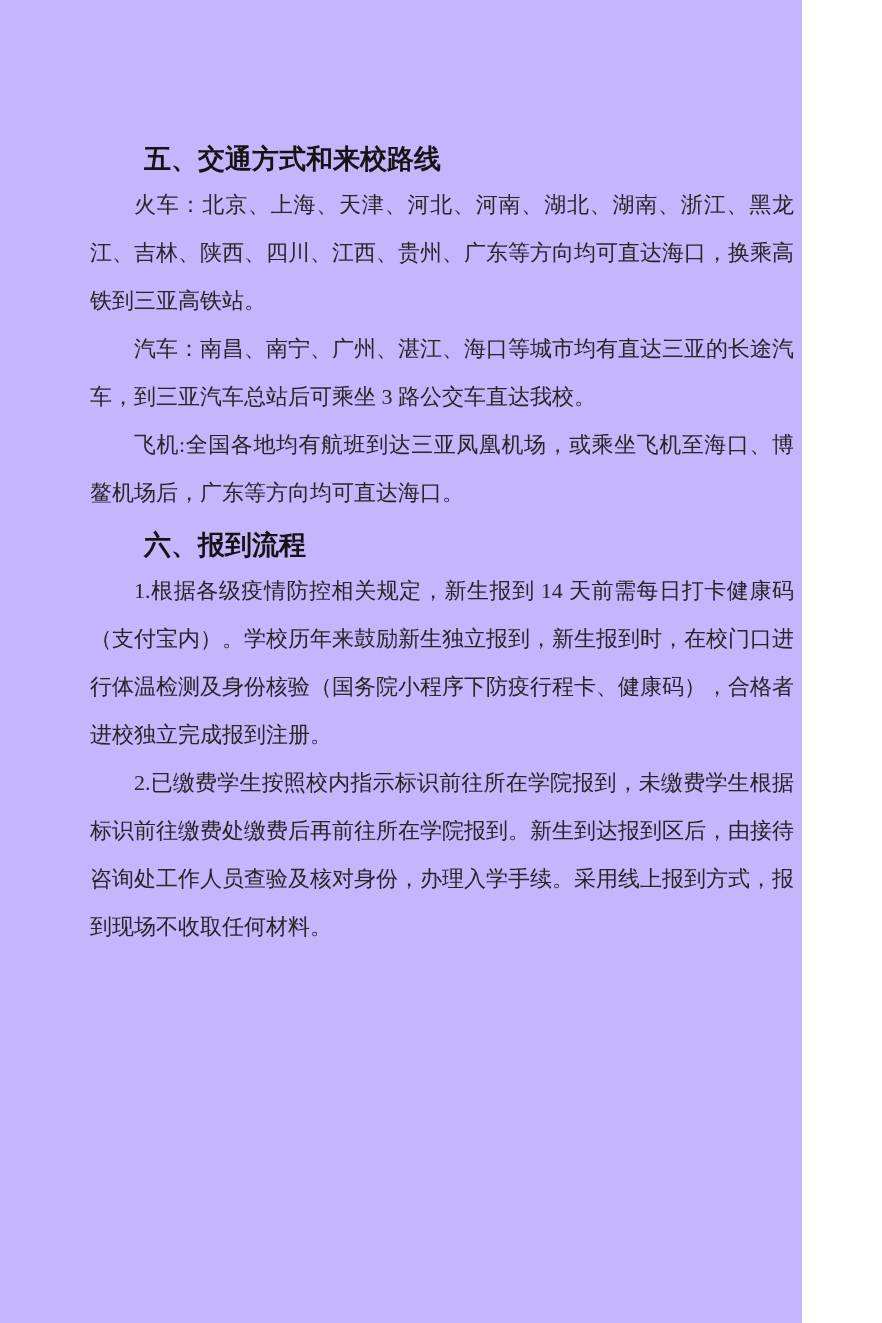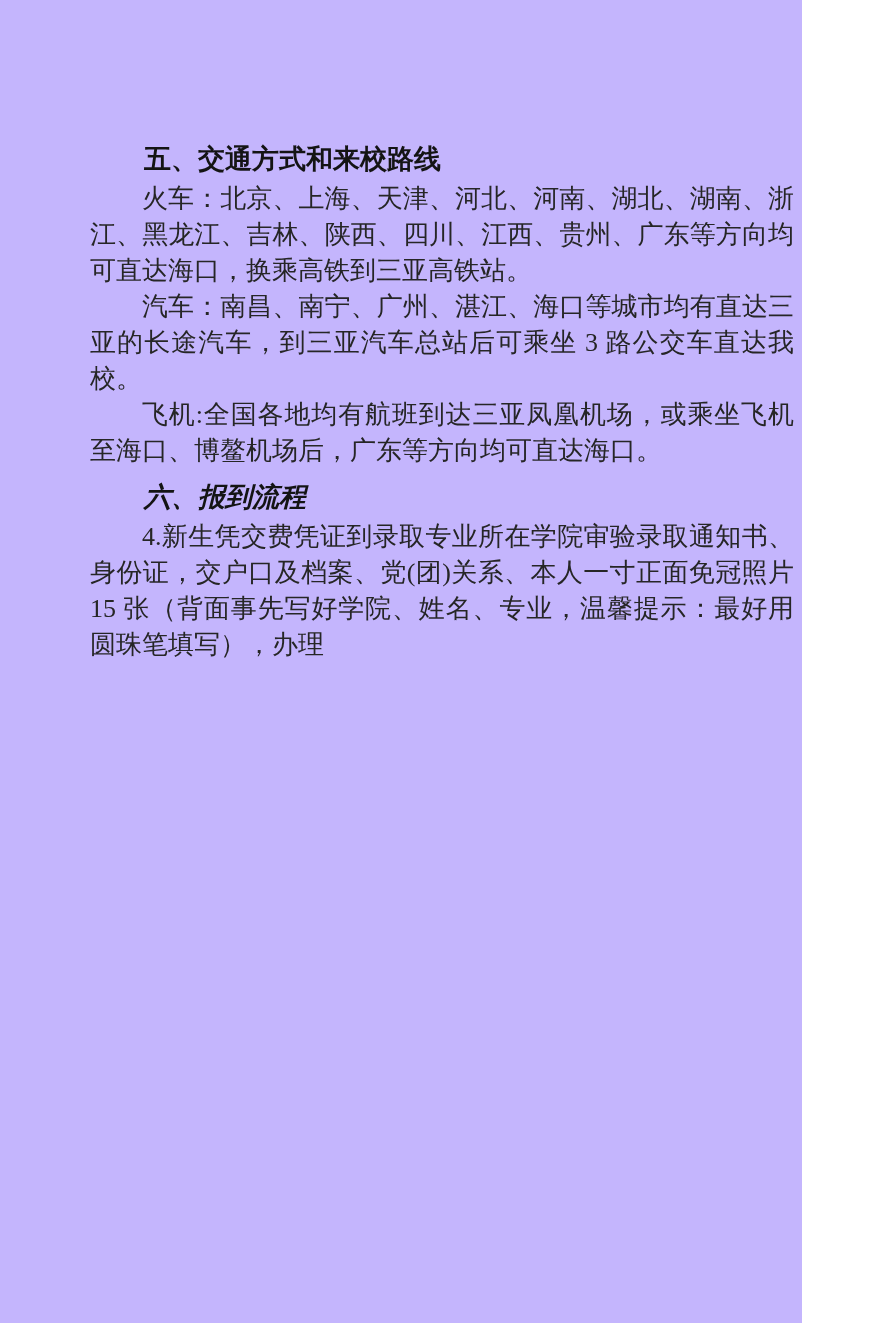--- a/index.html
+++ b/index.html
@@ -25,25 +25,24 @@
     font-family: "Liberation Sans", "DejaVu Sans", sans-serif;
     font-weight: bold;
     font-size: 27px;
     line-height: 44px;
     margin: 0;
     text-indent: 2em;
     color: #141414;
   }
   .sec-heading.second {
     margin-top: 6px;
-    font-style: italic;
   }
   .para {
-    font-size: 26px;
-    line-height: 36px;
+    font-size: 22px;
+    line-height: 48px;
     margin: 0;
     text-indent: 2em;
     text-align: justify;
     text-justify: inter-character;
     color: #262626;
   }
   .pageno {
     position: absolute;
     left: 0;
     top: 1206px;
@@ -64,21 +63,22 @@
     <h2 class="sec-heading">五、交通方式和来校路线</h2>
 
     <p class="para">火车：北京、上海、天津、河北、河南、湖北、湖南、浙江、黑龙江、吉林、陕西、四川、江西、贵州、广东等方向均可直达海口，换乘高铁到三亚高铁站。</p>
 
     <p class="para">汽车：南昌、南宁、广州、湛江、海口等城市均有直达三亚的长途汽车，到三亚汽车总站后可乘坐 3 路公交车直达我校。</p>
 
     <p class="para">飞机:全国各地均有航班到达三亚凤凰机场，或乘坐飞机至海口、博鳌机场后，广东等方向均可直达海口。</p>
 
     <h2 class="sec-heading second">六、报到流程</h2>
 
+    <p class="para">1.根据各级疫情防控相关规定，新生报到 14 天前需每日打卡健康码（支付宝内）。学校历年来鼓励新生独立报到，新生报到时，在校门口进行体温检测及身份核验（国务院小程序下防疫行程卡、健康码），合格者进校独立完成报到注册。</p>
+
+    <p class="para">2.已缴费学生按照校内指示标识前往所在学院报到，未缴费学生根据标识前往缴费处缴费后再前往所在学院报到。新生到达报到区后，由接待咨询处工作人员查验及核对身份，办理入学手续。采用线上报到方式，报到现场不收取任何材料。</p>
 
 
-
-    <p class="para">4.新生凭交费凭证到录取专业所在学院审验录取通知书、身份证，交户口及档案、党(团)关系、本人一寸正面免冠照片 15 张（背面事先写好学院、姓名、专业，温馨提示：最好用圆珠笔填写），办理</p>
 
   </div>
 
   <div class="pageno">19</div>
 </div>
 
 </body></html>

